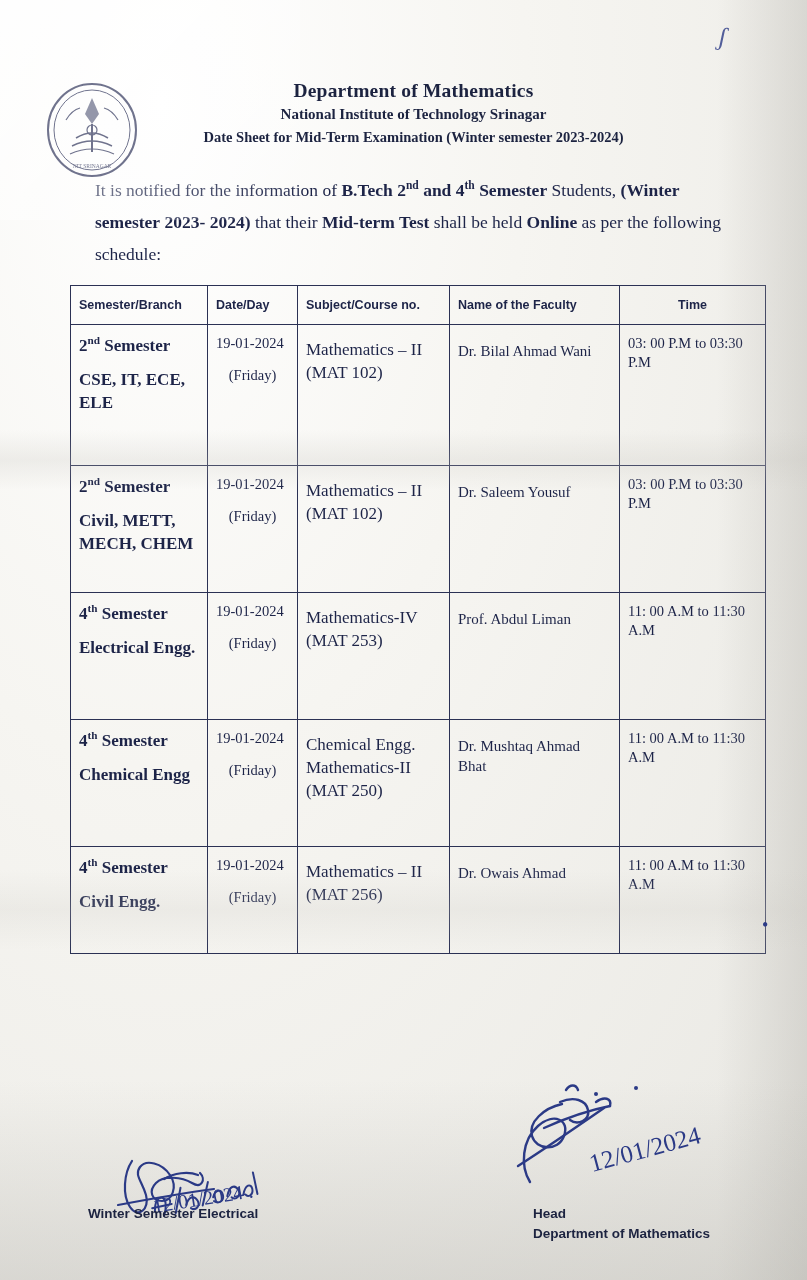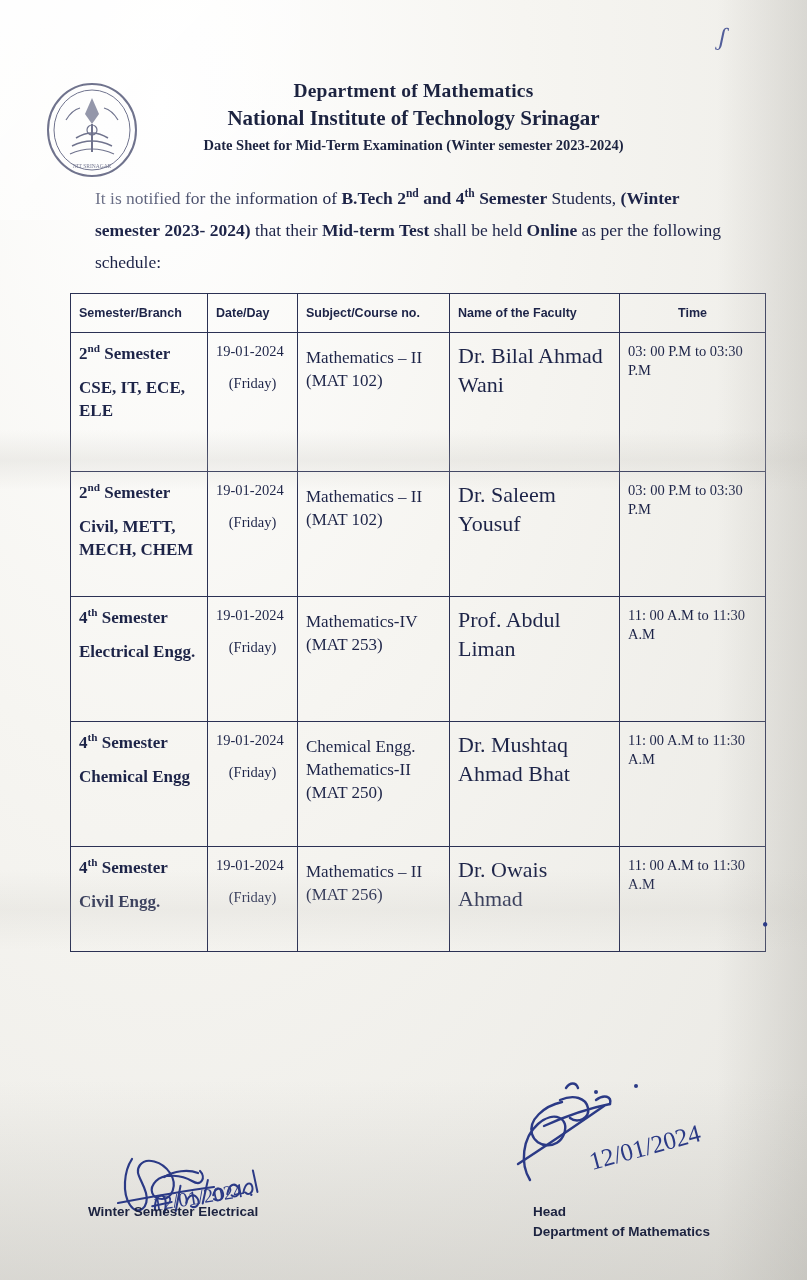--- a/index.html
+++ b/index.html
@@ -69,21 +69,21 @@
     font-weight: bold;
     font-size: 19.5px;
     color: #1c2340;
     letter-spacing: 0.2px;
     line-height: 1.35;
     margin-left: 20px;
   }
   .inst-title {
     font-family: "Liberation Serif", serif;
     font-weight: bold;
-    font-size: 21px;
+    font-size: 15px;
     color: #1c2340;
     line-height: 1.35;
     margin-left: 20px;
   }
   .sheet-title {
     font-family: "Liberation Serif", serif;
     font-weight: bold;
     font-size: 14.5px;
     color: #1c2340;
     margin-top: 4px;
@@ -125,21 +125,21 @@
     height: 24px;
     vertical-align: middle;
   }
   thead th.center { text-align: center; }
 
   td { font-size: 17px; line-height: 1.35; }
   td.date { font-size: 14.5px; text-align: left; padding-top: 9px; }
   td.date .day { display: block; text-align: center; margin-top: 13px; }
   td .sub2 { display: block; margin-top: 12px; }
   td.time { font-size: 14.5px; padding-top: 9px; }
-  td.faculty { font-size: 22px; padding-top: 8px; }
+  td.faculty { font-size: 15px; padding-top: 16px; }
   td.subject { padding-top: 14px; }
   td.semester { padding-top: 8px; font-weight: bold; }
 
   col.c1 { width: 137px; }
   col.c2 { width: 90px; }
   col.c3 { width: 152px; }
   col.c4 { width: 170px; }
   col.c5 { width: 146px; }
 
   .row-h1 td { height: 118px; }

